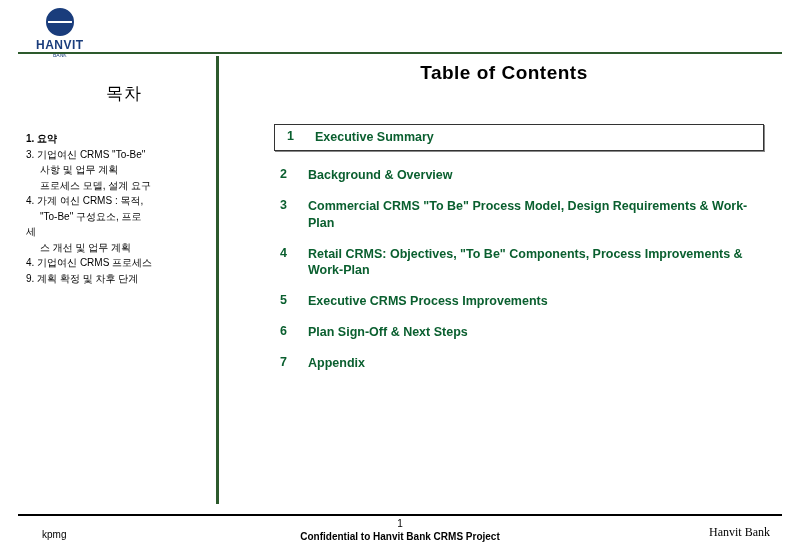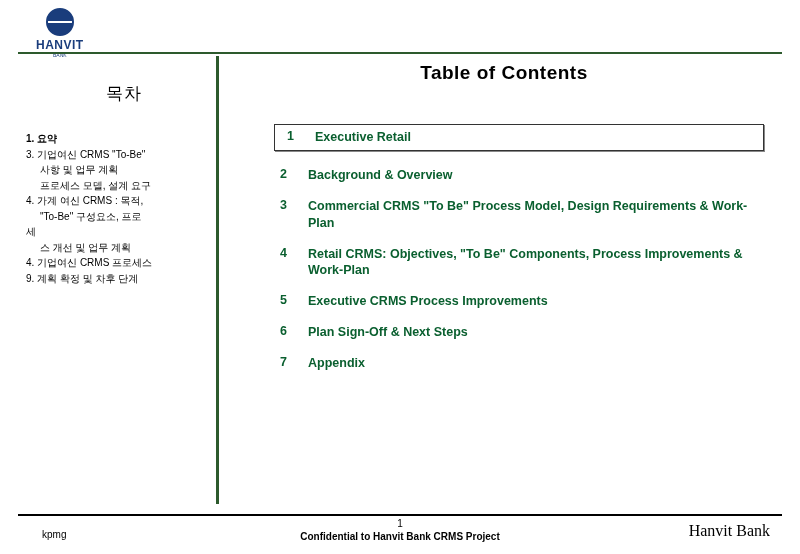--- a/index.html
+++ b/index.html
@@ -147,21 +147,21 @@
   .footer-page {
     display: block;
     font-weight: normal;
     margin-bottom: 2px;
   }
   .footer-right {
     position: absolute;
     right: 12px;
     bottom: 4px;
     font-family: "Times New Roman", serif;
-    font-size: 16px;
+    font-size: 12px;
   }
 </style>
 </head>
 <body>
 
 <div class="logo-area">
   <div class="logo-circle"></div>
   <div class="logo-text">HANVIT</div>
   <div class="logo-sub">BANK</div>
 </div>
@@ -184,21 +184,21 @@
     </div>
 </div>
 
 <div class="vdiv"></div>
 
 <div class="right-col">
   <div class="main-title">Table of Contents</div>
   <div class="toc" id="toc">
       <div class="toc-row boxed">
         <div class="toc-num">1</div>
-        <div class="toc-text">Executive Retail</div>
+        <div class="toc-text">Executive Summary</div>
       </div>
       <div class="toc-row">
         <div class="toc-num">2</div>
         <div class="toc-text">Background &amp; Overview</div>
       </div>
       <div class="toc-row">
         <div class="toc-num">3</div>
         <div class="toc-text">Commercial CRMS "To Be" Process Model, Design Requirements &amp; Work-Plan</div>
       </div>
       <div class="toc-row">

